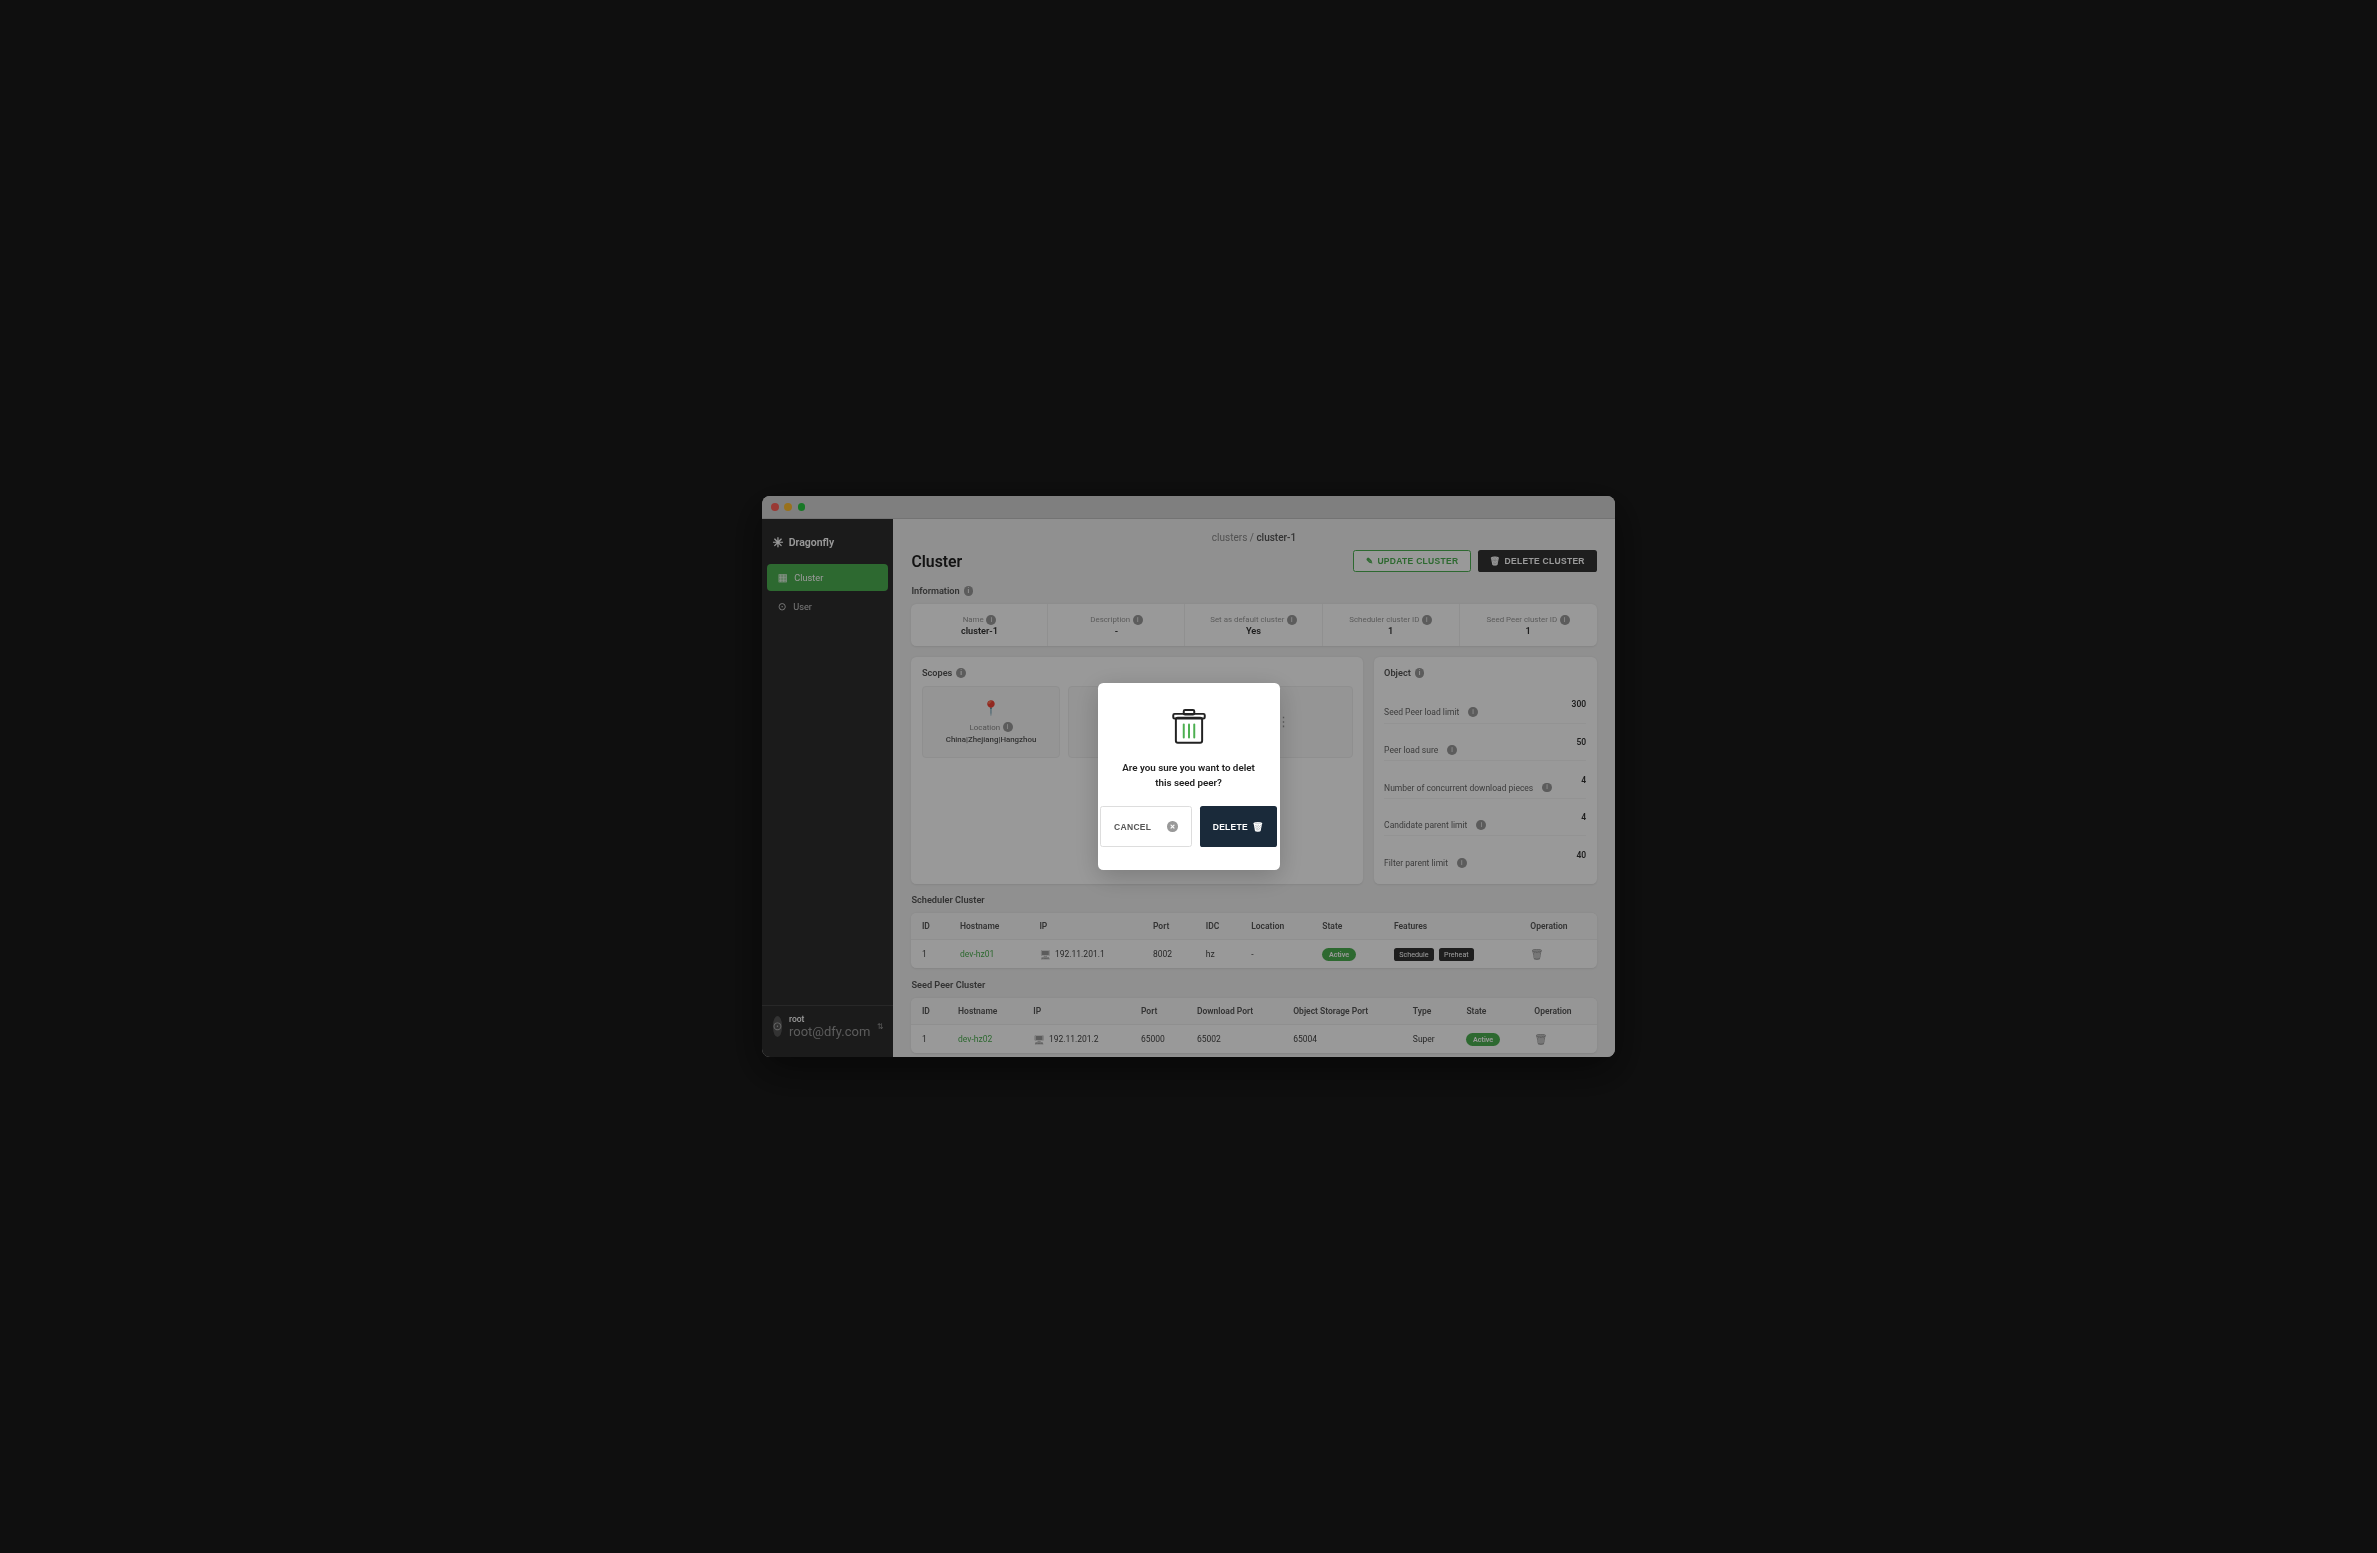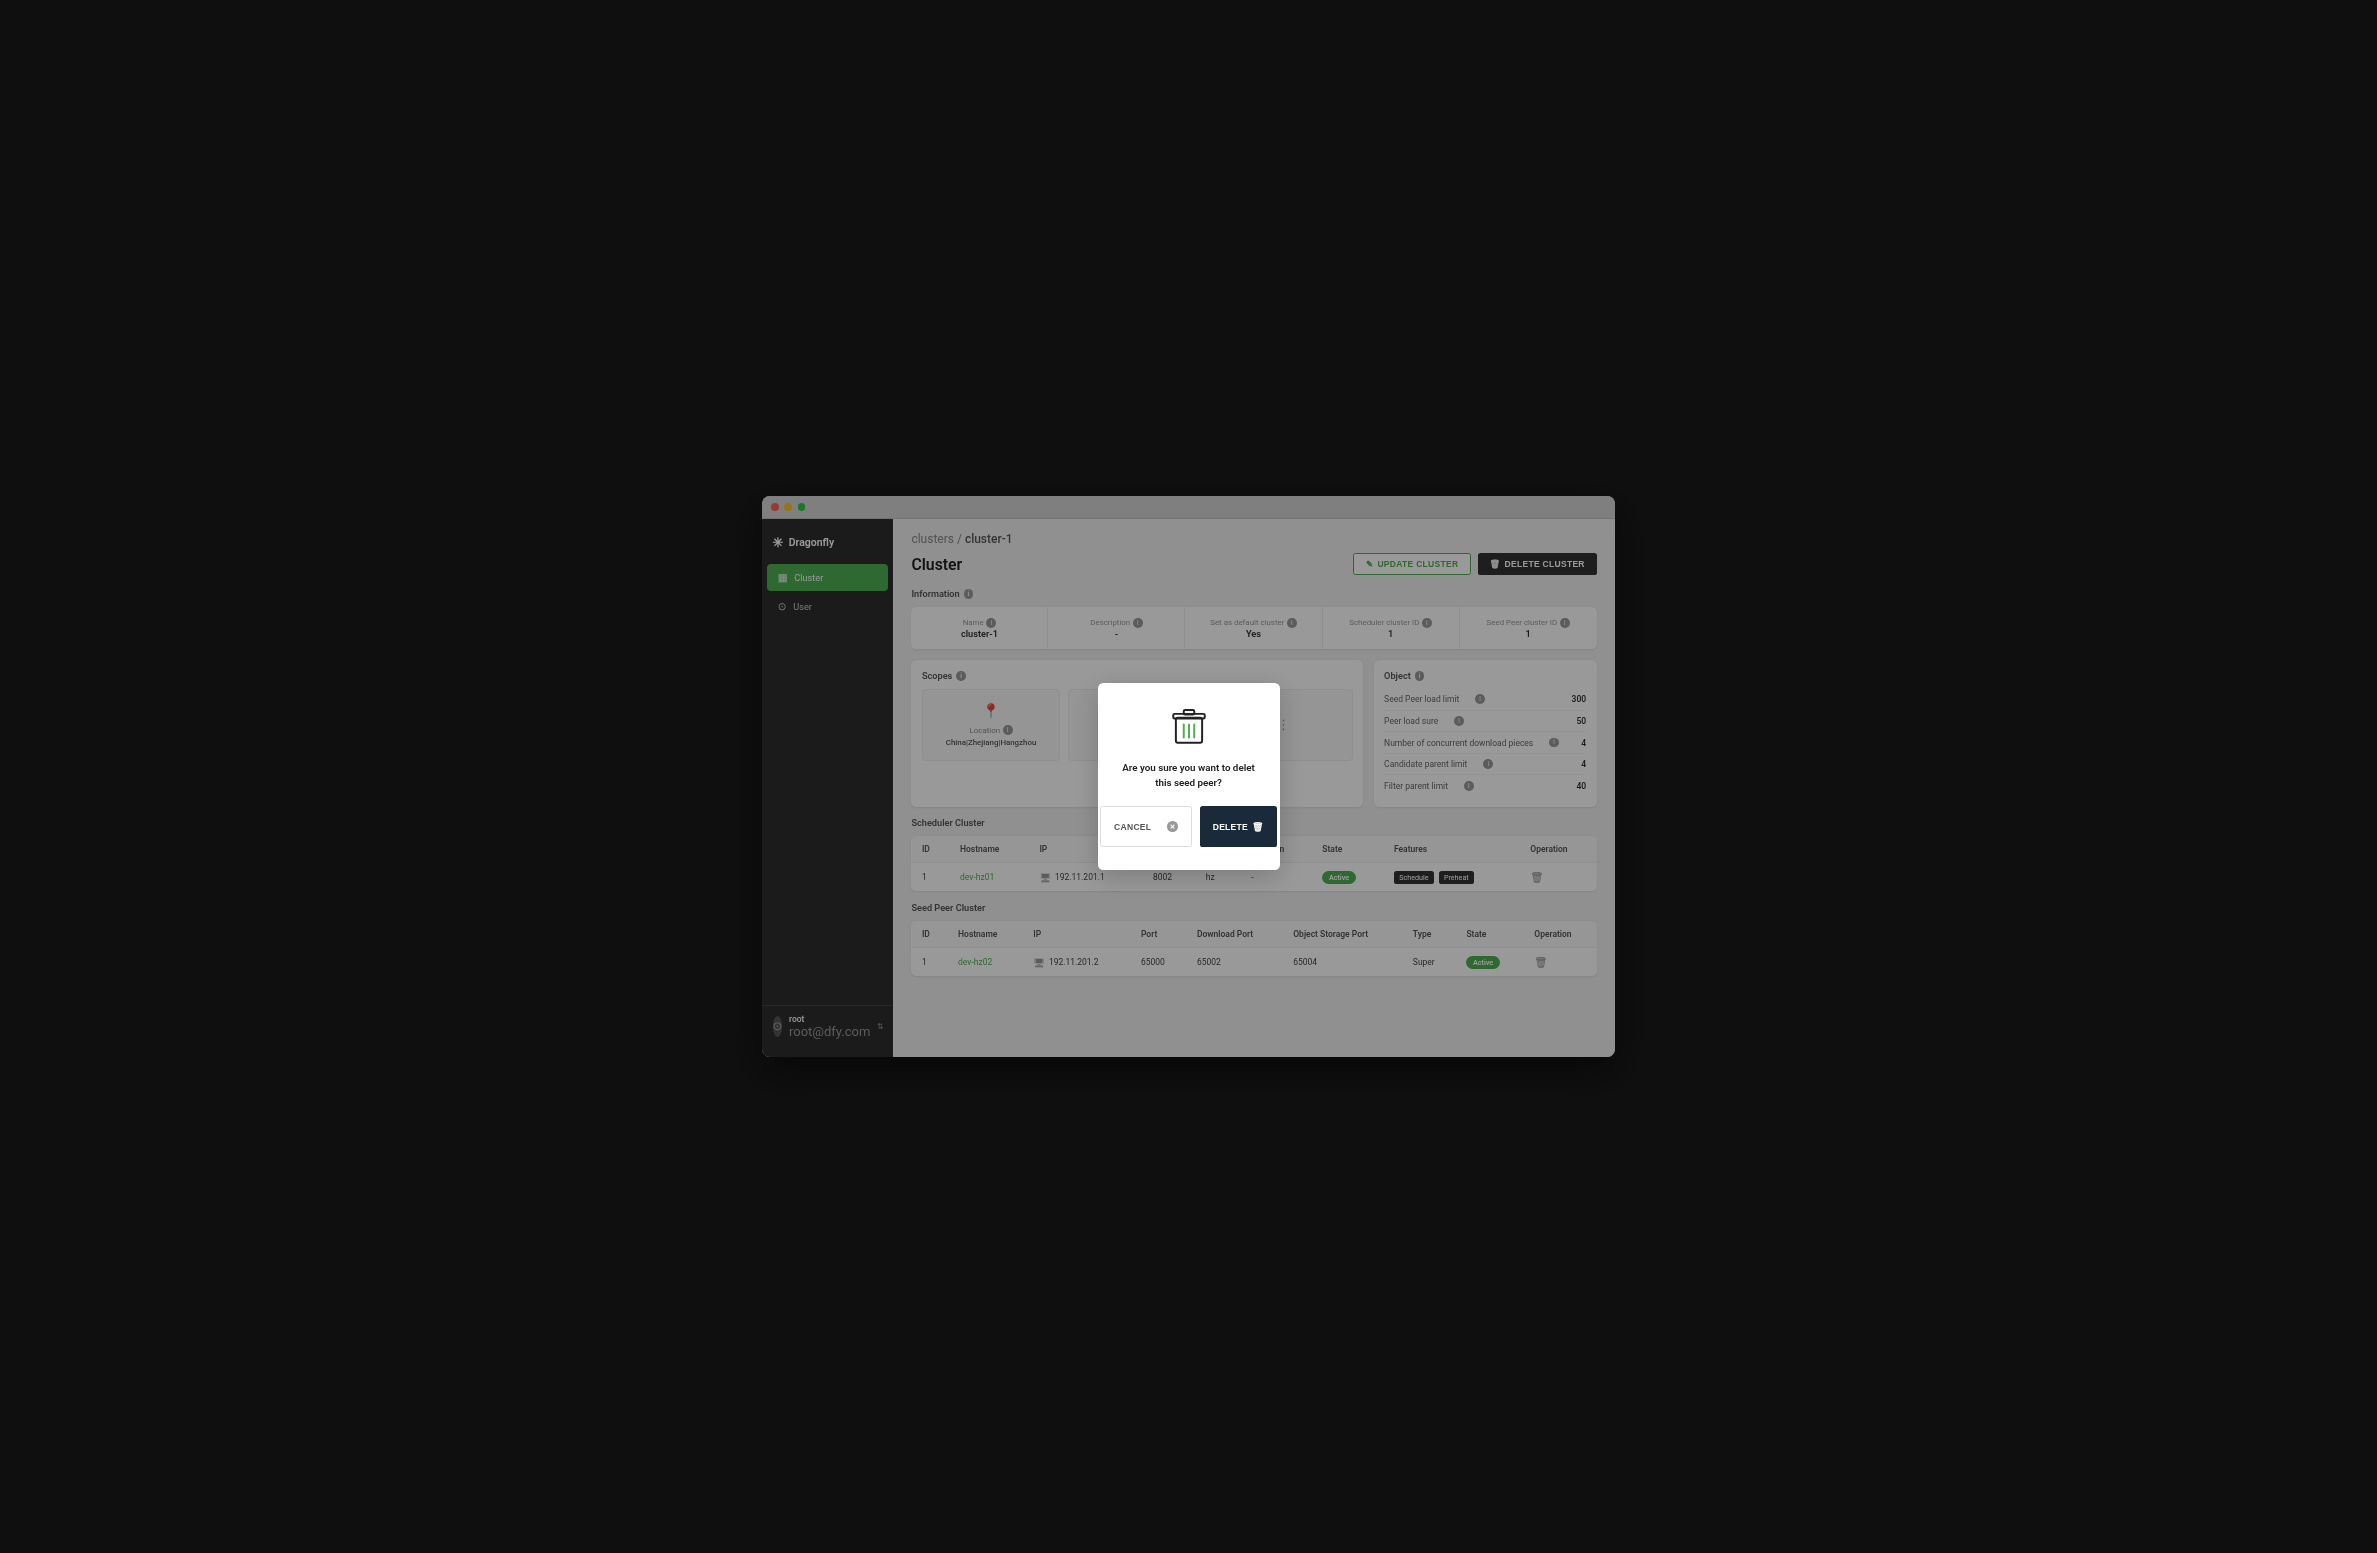--- a/index.html
+++ b/index.html
@@ -99,23 +99,24 @@
     .user-email { font-size: 13px; color: #999; }
     .user-arrows { color: #999; font-size: 7.9px; }
     
     .main-content {
       flex: 1;
       background: #f0f0f0;
       overflow-y: auto;
       padding: 13px 18.4px;
     }
     .breadcrumb {
-      font-size: 12px;
+      font-size: 10px;
       color: #888;
       margin-bottom: 6.6px;
+      text-align: center;
     }
     .breadcrumb .current { color: #555; font-weight: 500; }
     .page-header {
       display: flex;
       align-items: center;
       justify-content: space-between;
       margin-bottom: 13px;
     }
     .page-title {
       font-size: 15.8px;
@@ -229,21 +230,21 @@
     }
     .config-row {
       display: flex;
       justify-content: space-between;
       align-items: center;
       padding: 5.3px 0;
       border-bottom: 0.7px solid #f5f5f5;
       font-size: 8.5px;
     }
     .config-row:last-child { border-bottom: none; }
-    .config-label { color: #666; display: flex; gap: 16px; }
+    .config-label { color: #666; display: flex; gap: 9px; margin-top: 16px; }
     .config-value { font-weight: 600; color: #333; }
     
     .cluster-section { margin-bottom: 10.5px; }
     .table-container {
       background: #fff;
       border-radius: 5.3px;
       overflow: hidden;
       box-shadow: 0 0.7px 2px rgba(0,0,0,0.08);
     }
     table { width: 100%; border-collapse: collapse; }

